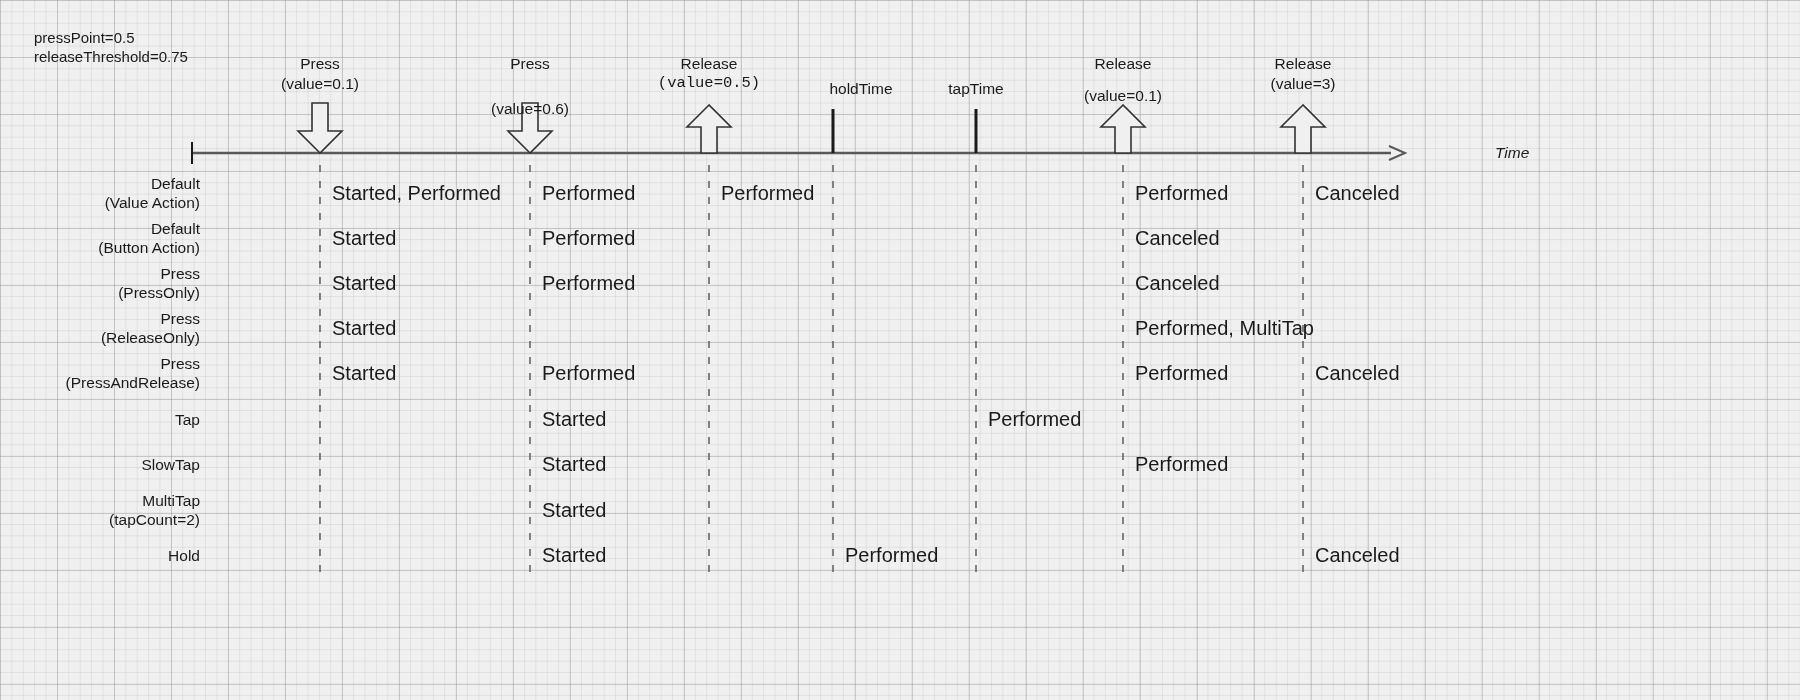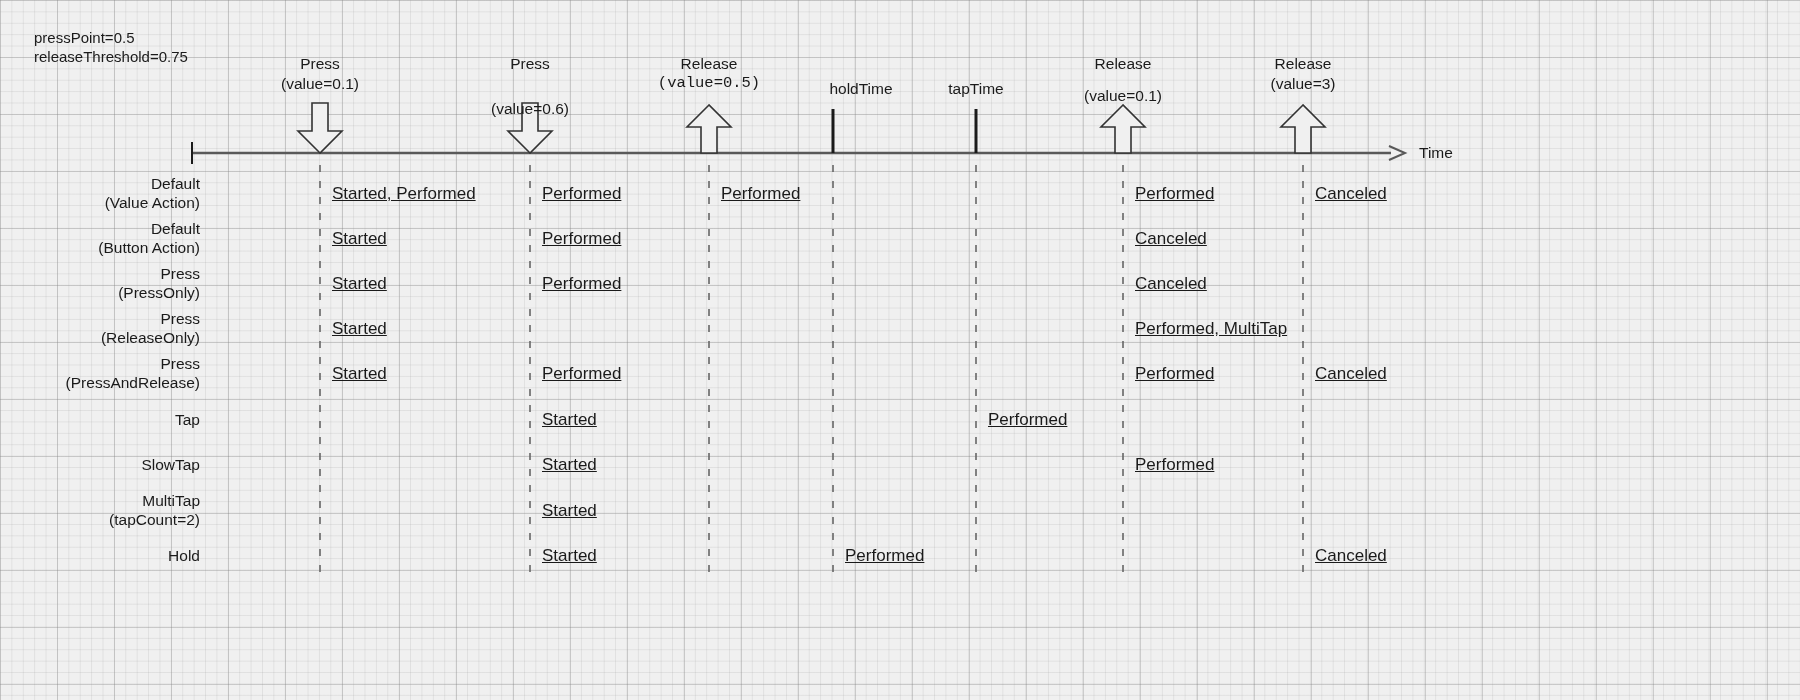--- a/index.html
+++ b/index.html
@@ -31,21 +31,21 @@
 
   .lbl{
     position:absolute;
     color:#1a1a1a;
     font-size:15.5px;
     line-height:19px;
     white-space:pre;
   }
   .evt-label{ text-align:center; }
   .row-label{ text-align:right; }
-  .phase{ font-size:17px;text-decoration:underline; }
+  .phase{ font-size:20px; }
   .note{ font-size:15px; line-height:19.5px; }
   .axis-label{ font-size:15.5px; }
 </style>
 </head>
 <body>
 
 <div id="paper"></div>
 
 <div id="stage">
   <svg id="art" viewBox="0 0 1800 700" xmlns="http://www.w3.org/2000/svg">
@@ -94,21 +94,21 @@
              L 1295 153
              L 1311 153
              L 1311 127
              L 1325 127 Z" fill="#f0f0f0" stroke="#333" stroke-width="1.6" stroke-linejoin="miter"></path>
       <line x1="1303" y1="165" x2="1303" y2="580" stroke="#666" stroke-width="1.6" stroke-dasharray="7 9"></line>
     </svg>
 
   <div class="lbl note" style="left:34px;top:28px;">pressPoint=0.5</div>
   <div class="lbl note" style="left:34px;top:47px;text-align:center;">releaseThreshold=0.75</div>
 
-  <div class="lbl axis-label" style="left:1419px;top:143px;">Time</div>
+  <div class="lbl axis-label" style="left:1495px;top:143px;font-style:italic;">Time</div>
 
   <div id="dyn">
       <div class="lbl evt-label" style="left: 210px; top: 54px; width: 220px;">Press</div>
       <div class="lbl evt-label" style="left: 210px; top: 74px; width: 220px;">(value=0.1)</div>
       <div class="lbl evt-label" style="left: 420px; top: 54px; width: 220px;">Press</div>
       <div class="lbl evt-label" style="left: 420px; top: 74px; width: 220px; margin-top: 25px;">(value=0.6)</div>
       <div class="lbl evt-label" style="left: 599px; top: 54px; width: 220px;">Release</div>
       <div class="lbl evt-label" style="left: 599px; top: 74px; width: 220px; font-family: Liberation Mono, monospace;">(value=0.5)</div>
       <div class="lbl evt-label" style="left: 751px; top: 79px; width: 220px;">holdTime</div>
       <div class="lbl evt-label" style="left: 866px; top: 79px; width: 220px;">tapTime</div>

